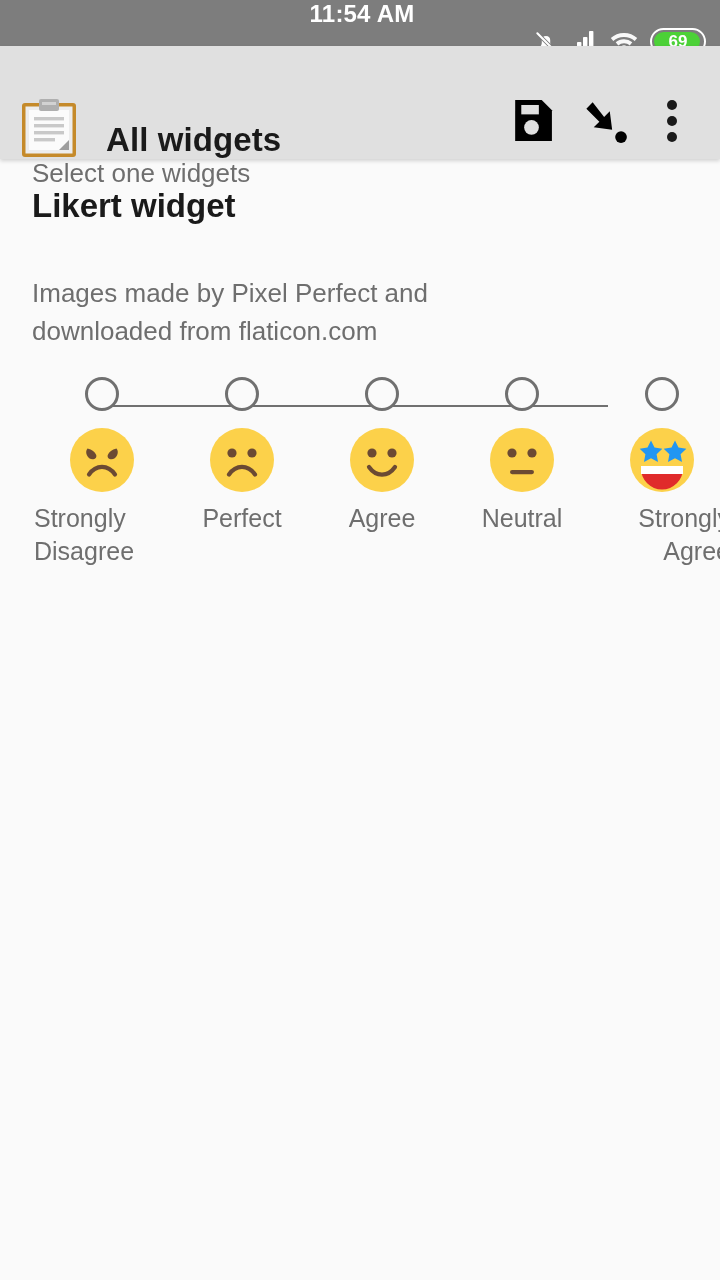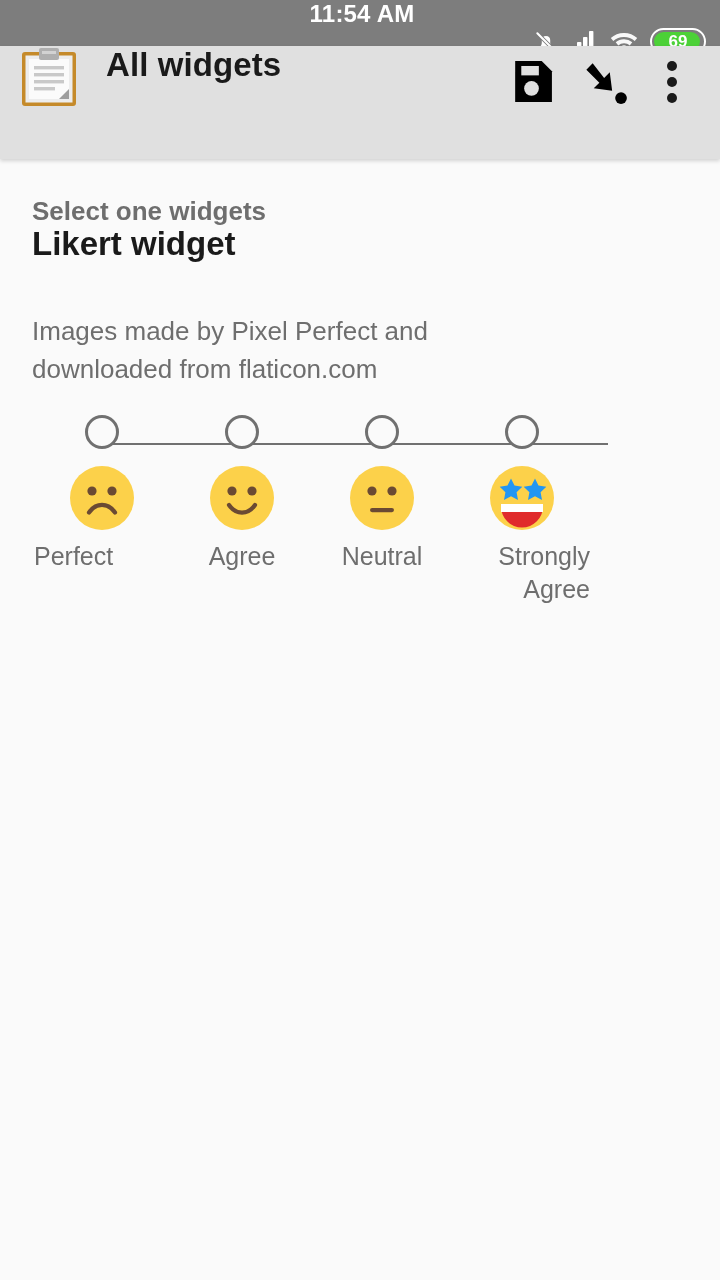--- a/index.html
+++ b/index.html
@@ -73,21 +73,21 @@
     font-weight: bold;
     line-height: 1;
   }
 
   
   .app-bar {
     position: relative;
     height: 113px;
     background: #E0E0E0;
     display: flex;
-    align-items: flex-start;
+    align-items: flex-end;
     padding: 0 18px 0 20px;
     box-shadow: 0 2px 4px rgba(0,0,0,0.16);
     z-index: 5;
   }
   .app-icon { width: 58px; height: 62px; flex: none; }
   .app-title {
     margin-left: 28px;
     font-size: 33px;
     font-weight: bold;
     color: #1A1A1A;
@@ -110,23 +110,21 @@
     cursor: pointer;
   }
   .action-btn.narrow { width: 60px; }
 
   
   .content { padding: 0 32px; }
 
   .select-hint {
     font-size: 26px;
     color: #6E6E6E;
-    margin-top: 38px;
     line-height: 1.1;
-    font-weight: bold;
   }
   .widget-title {
     font-size: 33px;
     font-weight: bold;
     color: #1A1A1A;
     line-height: 1.1;
   }
   .widget-credit {
     font-size: 26px;
     color: #6E6E6E;
@@ -285,20 +283,32 @@
 <div class="content">
 
   <div class="select-hint">Select one widgets</div>
   <div class="widget-title">Likert widget</div>
   <div class="widget-credit">Images made by Pixel Perfect and downloaded from flaticon.com</div>
 
   <div class="likert">
     <div class="likert-track"></div>
     <div class="likert-items">
 
+      <div class="likert-item">
+        <div class="likert-radio"></div>
+        <span class="likert-face">
+          <svg viewBox="0 0 64 64" width="64" height="64">
+            <circle cx="32" cy="32" r="32" fill="#FCD14A"></circle>
+            <path d="M17.5 20.5c4.6 1.1 7.5 3.6 8.6 6.3 .9 2.2-.4 4.2-2.7 4.5-2.7.4-5.4-1.6-6.6-4.4-.9-2.1-.9-4.4.7-6.4z" fill="#6B4A33"></path>
+            <path d="M46.5 20.5c-4.6 1.1-7.5 3.6-8.6 6.3-.9 2.2.4 4.2 2.7 4.5 2.7.4 5.4-1.6 6.6-4.4.9-2.1.9-4.4-.7-6.4z" fill="#6B4A33"></path>
+            <path d="M19 46.5c3.6-5.2 8.1-7.6 13-7.6s9.4 2.4 13 7.6" fill="none" stroke="#6B4A33" stroke-width="4.2" stroke-linecap="round"></path>
+          </svg>
+        </span>
+        <span class="likert-label">Strongly Disagree</span>
+      </div>
 
       <div class="likert-item">
         <div class="likert-radio"></div>
         <span class="likert-face">
           <svg viewBox="0 0 64 64" width="64" height="64">
             <circle cx="32" cy="32" r="32" fill="#FCD14A"></circle>
             <circle cx="22" cy="25" r="4.6" fill="#6B4A33"></circle>
             <circle cx="42" cy="25" r="4.6" fill="#6B4A33"></circle>
             <path d="M19 46.5c3.6-5.2 8.1-7.6 13-7.6s9.4 2.4 13 7.6" fill="none" stroke="#6B4A33" stroke-width="4.2" stroke-linecap="round"></path>
           </svg>

